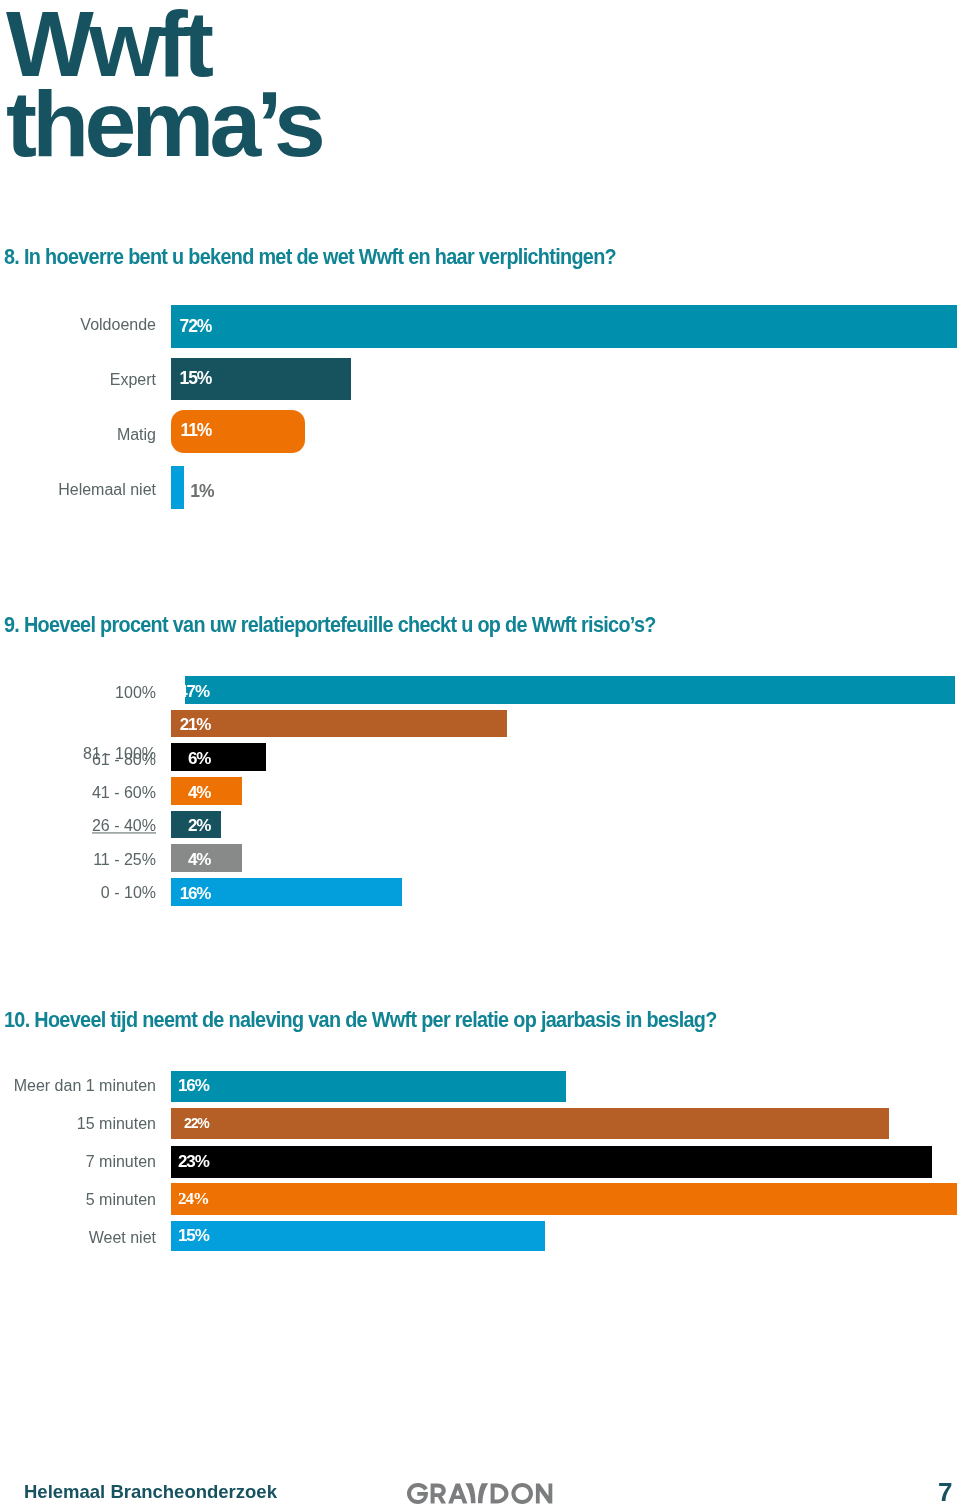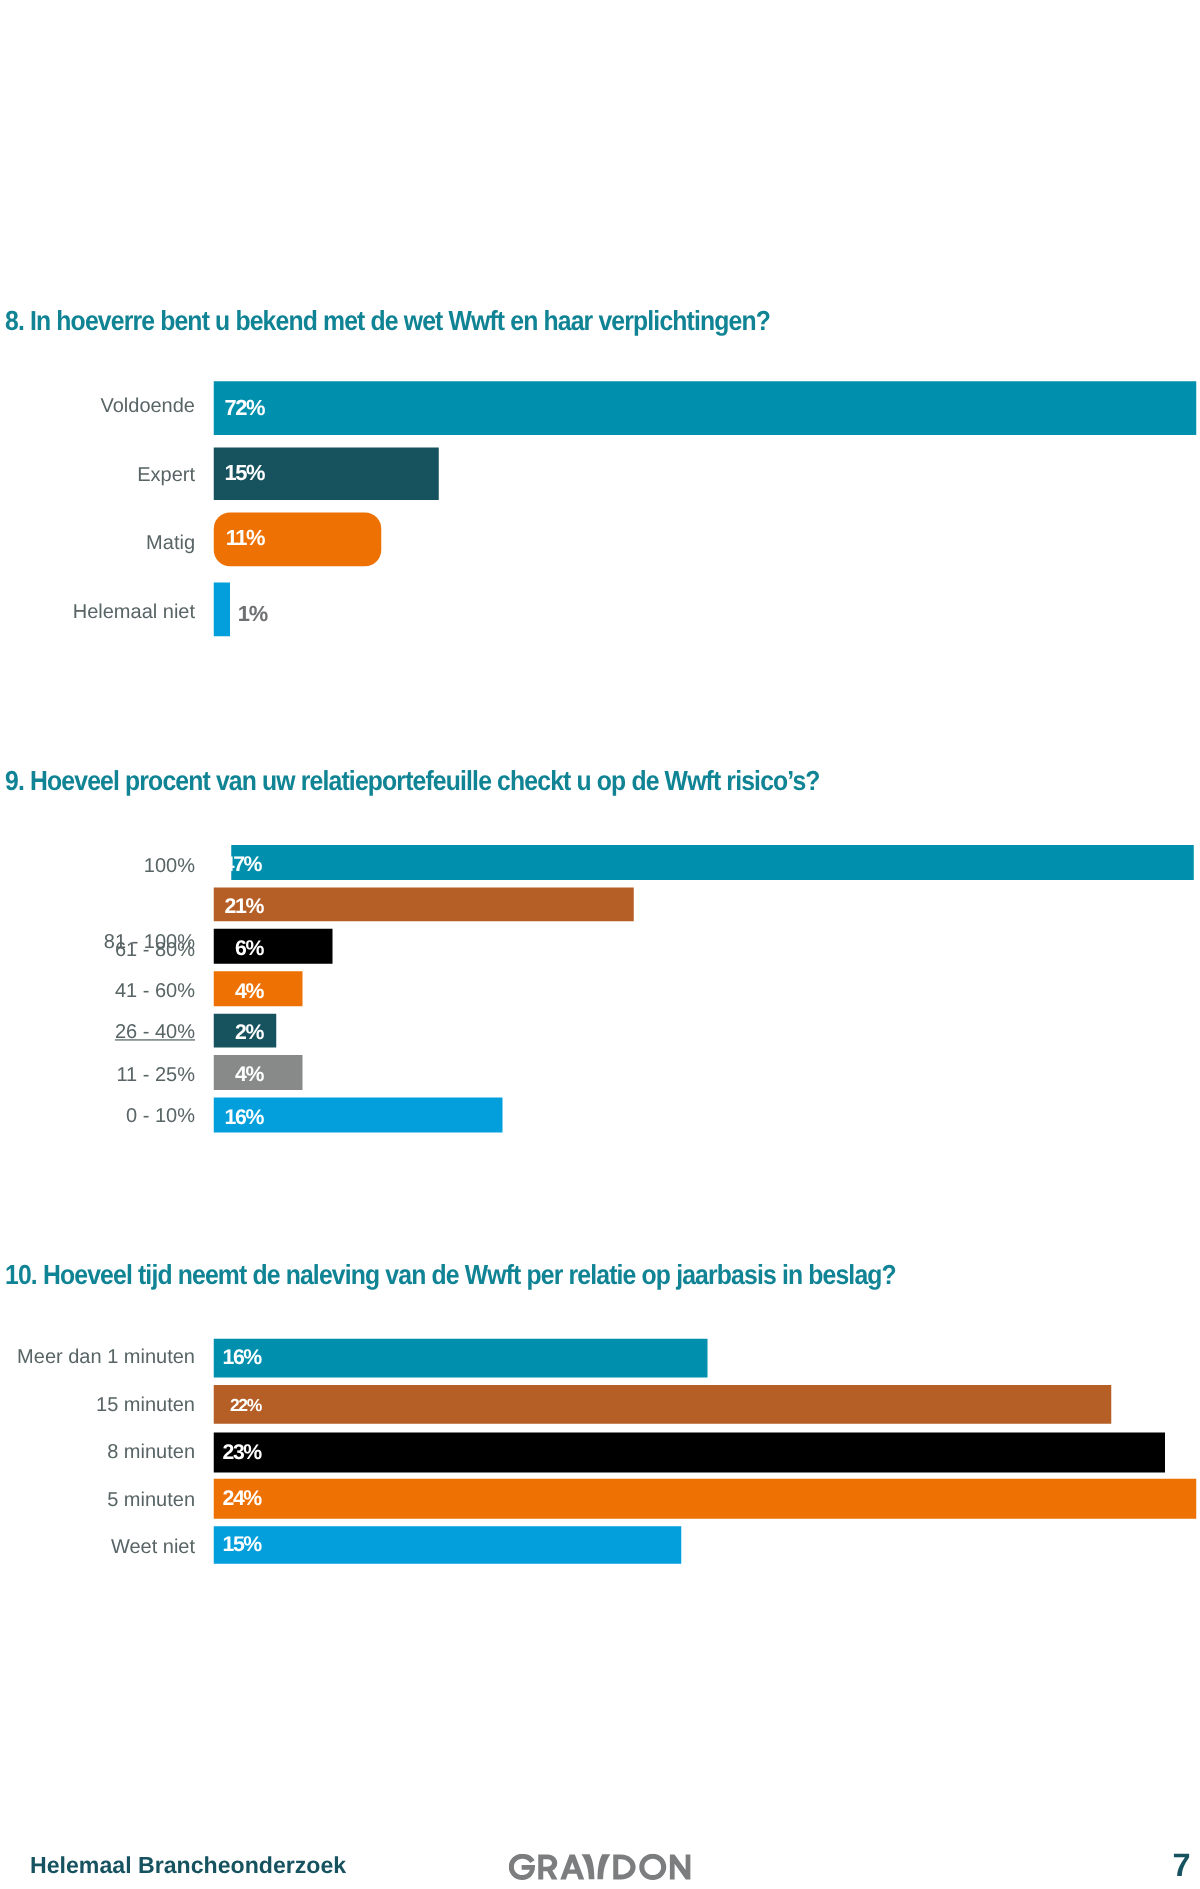--- a/index.html
+++ b/index.html
@@ -20,20 +20,21 @@
   
   .footer-text{position:absolute;left:24px;top:1483px;color:#16525f;font-weight:700;font-size:18.5px;line-height:1;}
   .page-num{position:absolute;left:938px;top:1479px;color:#16525f;font-weight:700;font-size:26px;line-height:1;}
   .logo{position:absolute;left:407px;top:1483px;}
 </style>
 </head>
 <body>
 
 <div class="page">
 
+  <div class="title"><span>Wwft</span><br><span>thema’s</span></div>
 
   <div id="charts">
       <div class="q" style="top: 245.5px;">8. In hoeverre bent u bekend met de wet Wwft en haar verplichtingen?</div>
       <div class="cat" style="top: 323.8px; font-size: 16px;">Voldoende</div>
       <div class="bar" style="left: 171px; top: 305.4px; height: 42.7px; width: 785.5px; background: rgb(0, 144, 174);">
         <span class="val" style="font-size: 17.5px; position: absolute; right: 745.2px; top: 50%; transform: translateY(calc(-50% - 0.6px));">72%</span>
       </div>
       <div class="cat" style="top: 378.9px; font-size: 16px;">Expert</div>
       <div class="bar" style="left: 171px; top: 357.8px; height: 42.7px; width: 180.2px; background: rgb(23, 82, 95);">
         <span class="val" style="font-size: 17.5px; position: absolute; right: 139.9px; top: 50%; transform: translateY(calc(-50% - 0.6px));">15%</span>
@@ -77,26 +78,26 @@
       </div>
       <div class="q" style="top: 1009px;">10. Hoeveel tijd neemt de naleving van de Wwft per relatie op jaarbasis in beslag?</div>
       <div class="cat" style="top: 1084.6px; font-size: 16px;">Meer dan 1 minuten</div>
       <div class="bar" style="left: 171px; top: 1071px; height: 30.6px; width: 395.3px; background: rgb(0, 144, 174);">
         <span class="val" style="font-size: 17px; position: absolute; right: 357.6px; top: 50%; transform: translateY(calc(-50% - 0.6px));">16%</span>
       </div>
       <div class="cat" style="top: 1122.7px; font-size: 16px;">15 minuten</div>
       <div class="bar" style="left: 171px; top: 1108.4px; height: 30.6px; width: 717.5px; background: rgb(181, 94, 37);">
         <span class="val" style="font-size: 14px; position: absolute; right: 679.8px; top: 50%; transform: translateY(calc(-50% - 0.6px));">22%</span>
       </div>
-      <div class="cat" style="top: 1160.7px; font-size: 16px;">8 minuten</div>
+      <div class="cat" style="top: 1160.7px; font-size: 16px;">7 minuten</div>
       <div class="bar" style="left: 171px; top: 1145.8px; height: 32px; width: 761.2px; background: rgb(0, 0, 0);">
         <span class="val" style="font-size: 17px; position: absolute; right: 723.5px; top: 50%; transform: translateY(calc(-50% - 0.6px));">23%</span>
       </div>
       <div class="cat" style="top: 1198.8px; font-size: 16px;">5 minuten</div>
-      <div class="bar" style="left: 171px; top: 1183.2px; height: 32px; width: 785.8px; background: rgb(238, 114, 3);">
+      <div class="bar" style="left: 171px; top: 1183.2px; height: 32px; width: 785.8px; background: rgb(238, 114, 3); font-family: Liberation Serif, serif;">
         <span class="val" style="font-size: 17px; position: absolute; right: 748.1px; top: 50%; transform: translateY(calc(-50% - 0.6px));">24%</span>
       </div>
       <div class="cat" style="top: 1236.8px; font-size: 16px;">Weet niet</div>
       <div class="bar" style="left: 171px; top: 1220.6px; height: 30.6px; width: 373.9px; background: rgb(2, 159, 220);">
         <span class="val" style="font-size: 17px; position: absolute; right: 336.2px; top: 50%; transform: translateY(calc(-50% - 0.6px));">15%</span>
       </div>
     </div>
 
   <div class="footer-text">Helemaal Brancheonderzoek</div>
 

